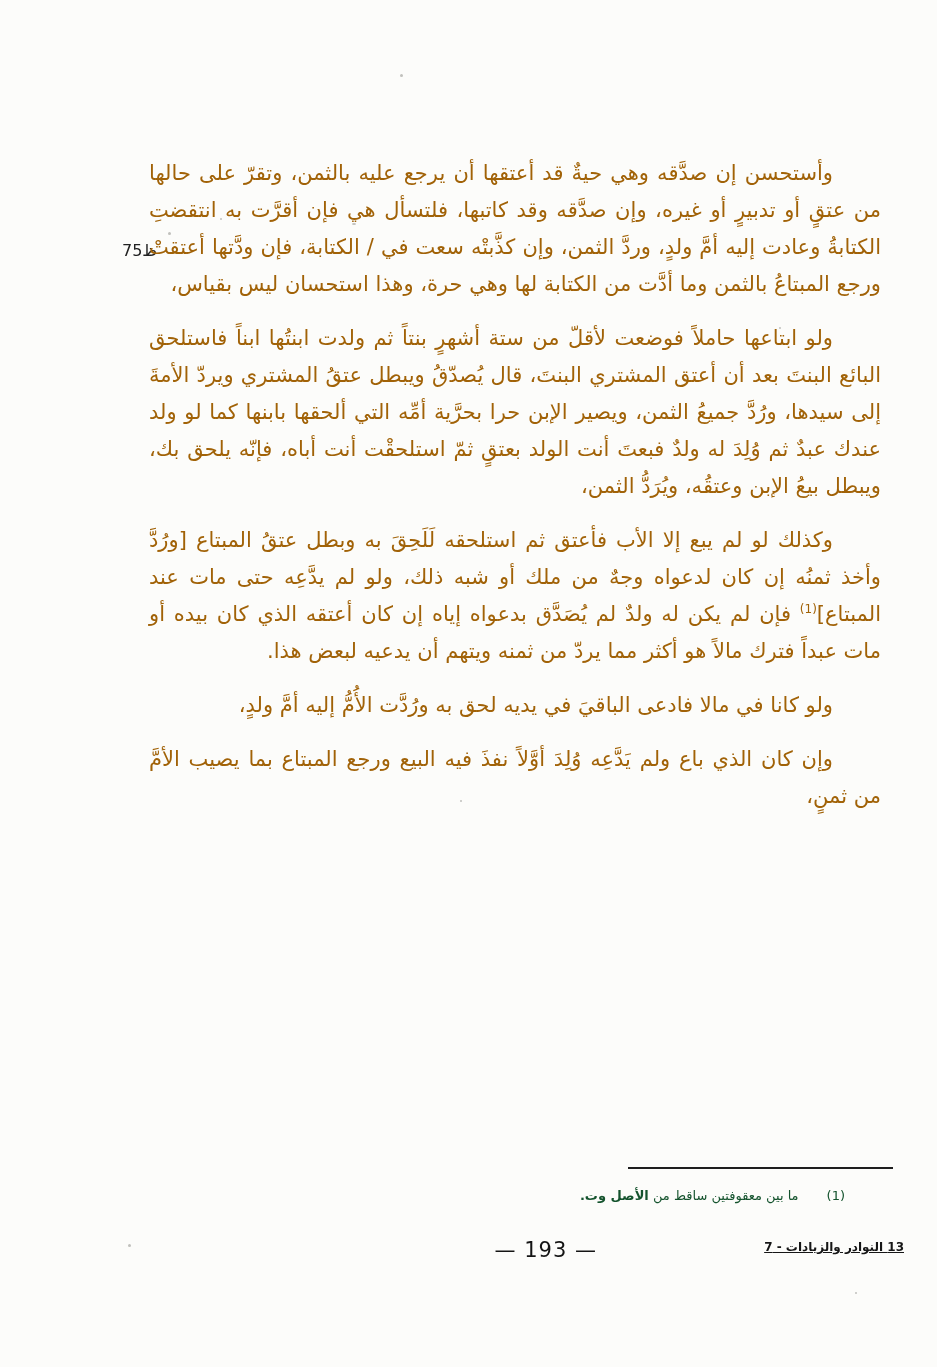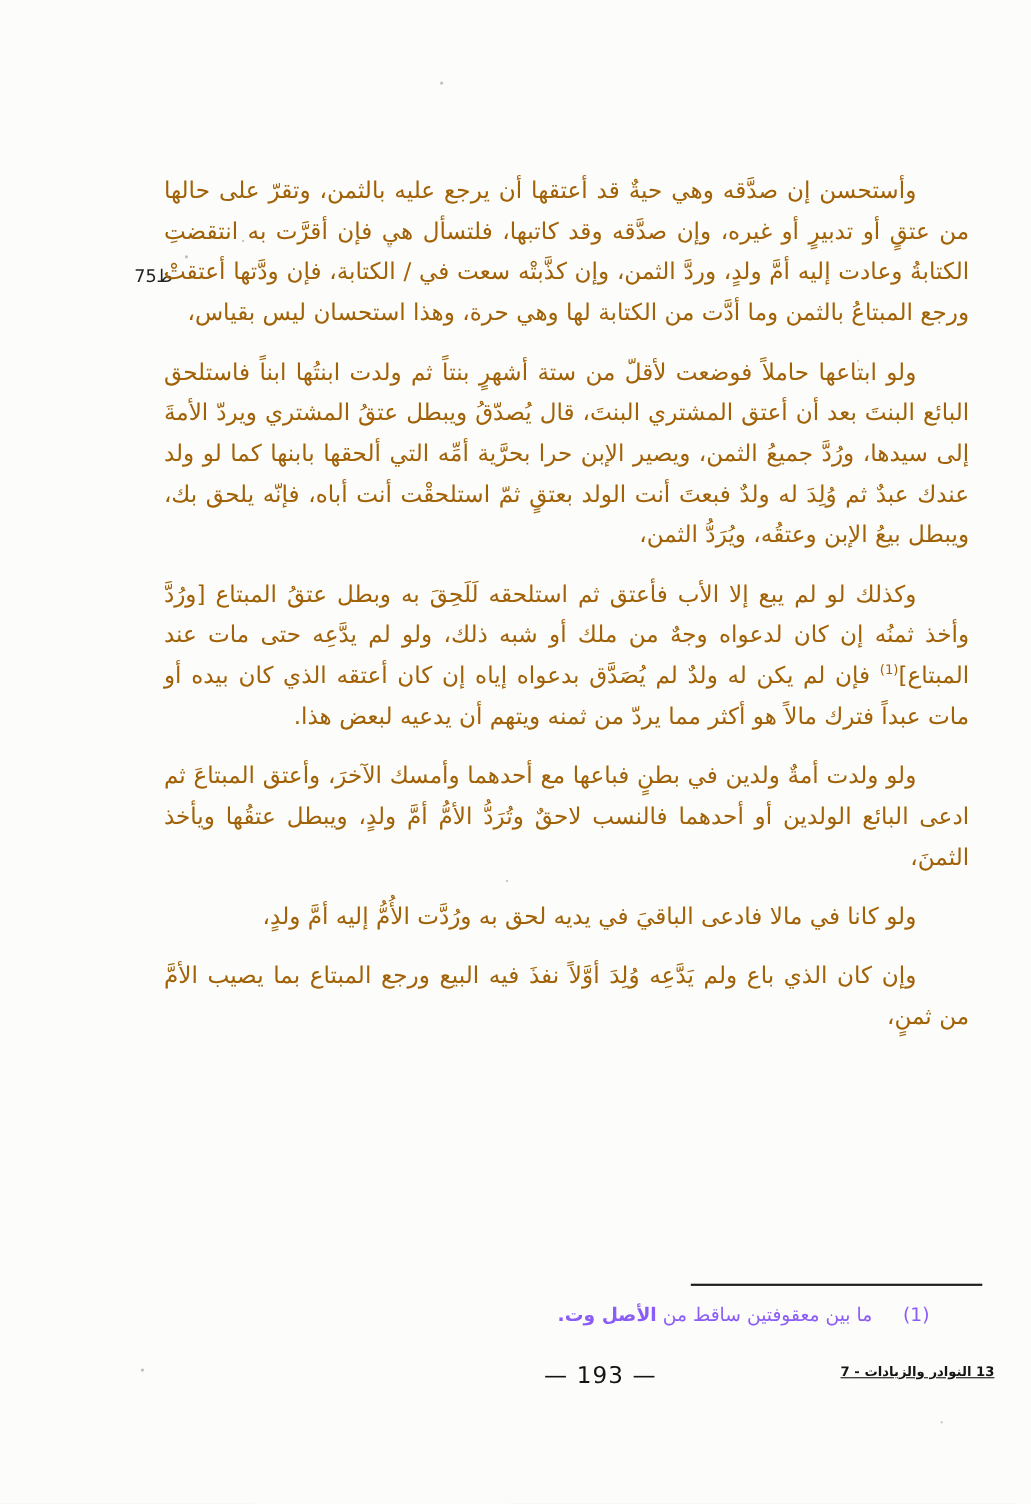--- a/index.html
+++ b/index.html
@@ -57,23 +57,23 @@
     height: 0;
     border-top: 2px solid #1e1e1e;
   }
   .footnote {
     position: absolute;
     top: 1181px;
     right: 92px;
     width: 560px;
     direction: rtl;
     text-align: right;
-    font-size: 17px;
+    font-size: 13px;
     line-height: 30px;
-    color: #8b5cf6;
+    color: #14532d;
   }
   .footnote .fn-marker {
     display: inline-block;
     margin-left: 28px;
     direction: ltr;
   }
   .footnote .fn-em { font-weight: bold; }
   
   .page-number {
     position: absolute;
@@ -114,21 +114,20 @@
 
   <div class="text-block" dir="rtl">
     <p>وأستحسن إن صدَّقه وهي حيةٌ قد أعتقها أن يرجع عليه بالثمن، وتقرّ على حالها من عتقٍ أو تدبيرٍ أو غيره، وإن صدَّقه وقد كاتبها، فلتسأل هي فإن أقرَّت به انتقضتِ الكتابةُ وعادت إليه أمَّ ولدٍ، وردَّ الثمن، وإن كذَّبتْه سعت في / الكتابة، فإن ودَّتها أعتقتْ ورجع المبتاعُ بالثمن وما أدَّت من الكتابة لها وهي حرة، وهذا استحسان ليس بقياس،</p>
 
     <p>ولو ابتاعها حاملاً فوضعت لأقلّ من ستة أشهرٍ بنتاً ثم ولدت ابنتُها ابناً فاستلحق البائع البنتَ بعد أن أعتق المشتري البنتَ، قال يُصدّقُ ويبطل عتقُ المشتري ويردّ الأمةَ إلى سيدها، ورُدَّ جميعُ الثمن، ويصير الإبن حرا بحرَّية أمِّه التي ألحقها بابنها كما لو ولد عندك عبدٌ ثم وُلِدَ له ولدٌ فبعتَ أنت الولد بعتقٍ ثمّ استلحقْت أنت أباه، فإنّه يلحق بك، ويبطل بيعُ الإبن وعتقُه، ويُرَدُّ الثمن،</p>
 
     <p>
       <span>وكذلك لو لم يبع إلا الأب فأعتق ثم استلحقه لَلَحِقَ به وبطل عتقُ المبتاع [ورُدَّ وأخذ ثمنُه إن كان لدعواه وجهٌ من ملك أو شبه ذلك، ولو لم يدَّعِه حتى مات عند المبتاع]</span><sup class="fn-ref">(1)</sup><span> فإن لم يكن له ولدٌ لم يُصَدَّق بدعواه إياه إن كان أعتقه الذي كان بيده أو مات عبداً فترك مالاً هو أكثر مما يردّ من ثمنه ويتهم أن يدعيه لبعض هذا.</span>
     </p>
 
-    <p>ولو ولدت أمةٌ ولدين في بطنٍ فباعها مع أحدهما وأمسك الآخرَ، وأعتق المبتاعَ ثم ادعى البائع الولدين أو أحدهما فالنسب لاحقٌ وتُرَدُّ الأمُّ أمَّ ولدٍ، ويبطل عتقُها ويأخذ الثمنَ،</p>
 
     <p>ولو كانا في مالا فادعى الباقيَ في يديه لحق به ورُدَّت الأُمُّ إليه أمَّ ولدٍ،</p>
 
     <p>وإن كان الذي باع ولم يَدَّعِه وُلِدَ أوَّلاً نفذَ فيه البيع ورجع المبتاع بما يصيب الأمَّ من ثمنٍ،</p>
   </div>
 
   <div class="footnote-sep"></div>
 
   <div class="footnote" dir="rtl">
     <span class="fn-marker">(1)</span><span>ما بين معقوفتين ساقط من </span><span class="fn-em">الأصل وت.</span>

